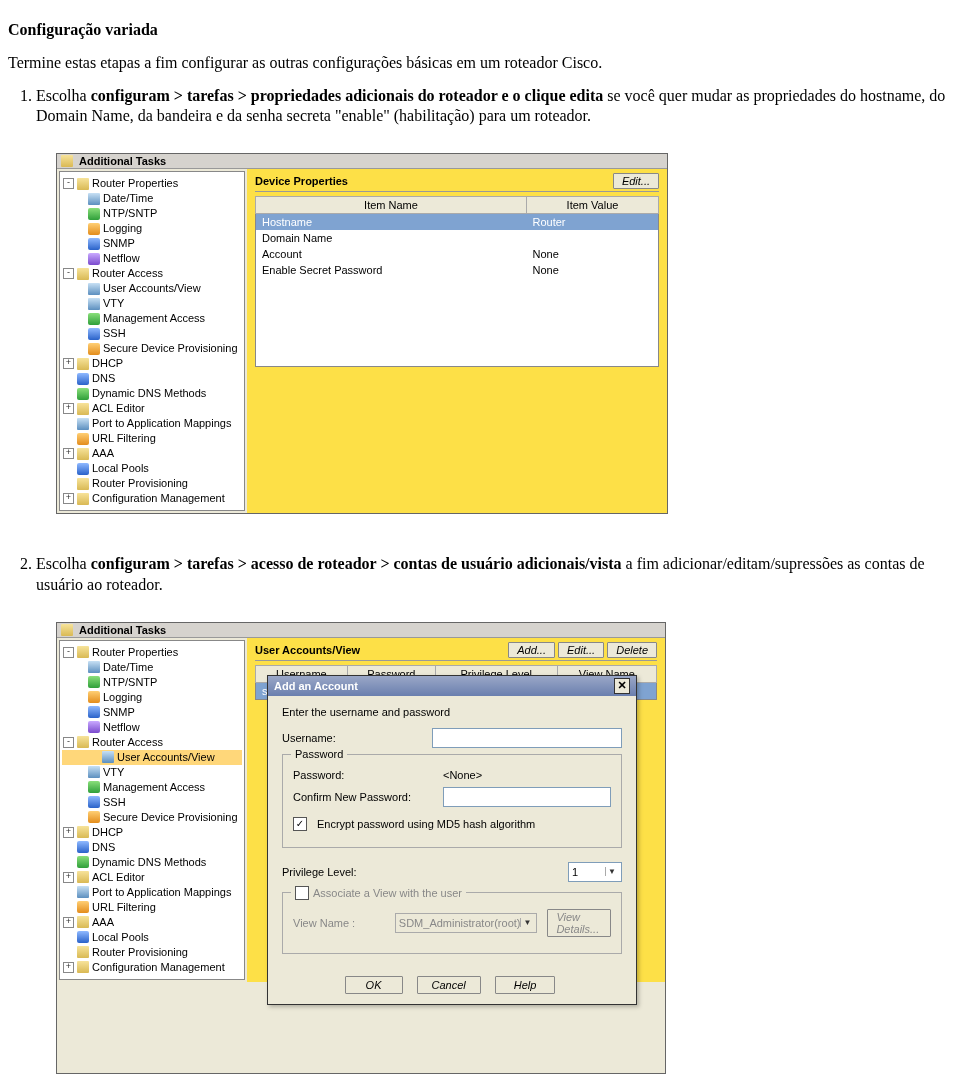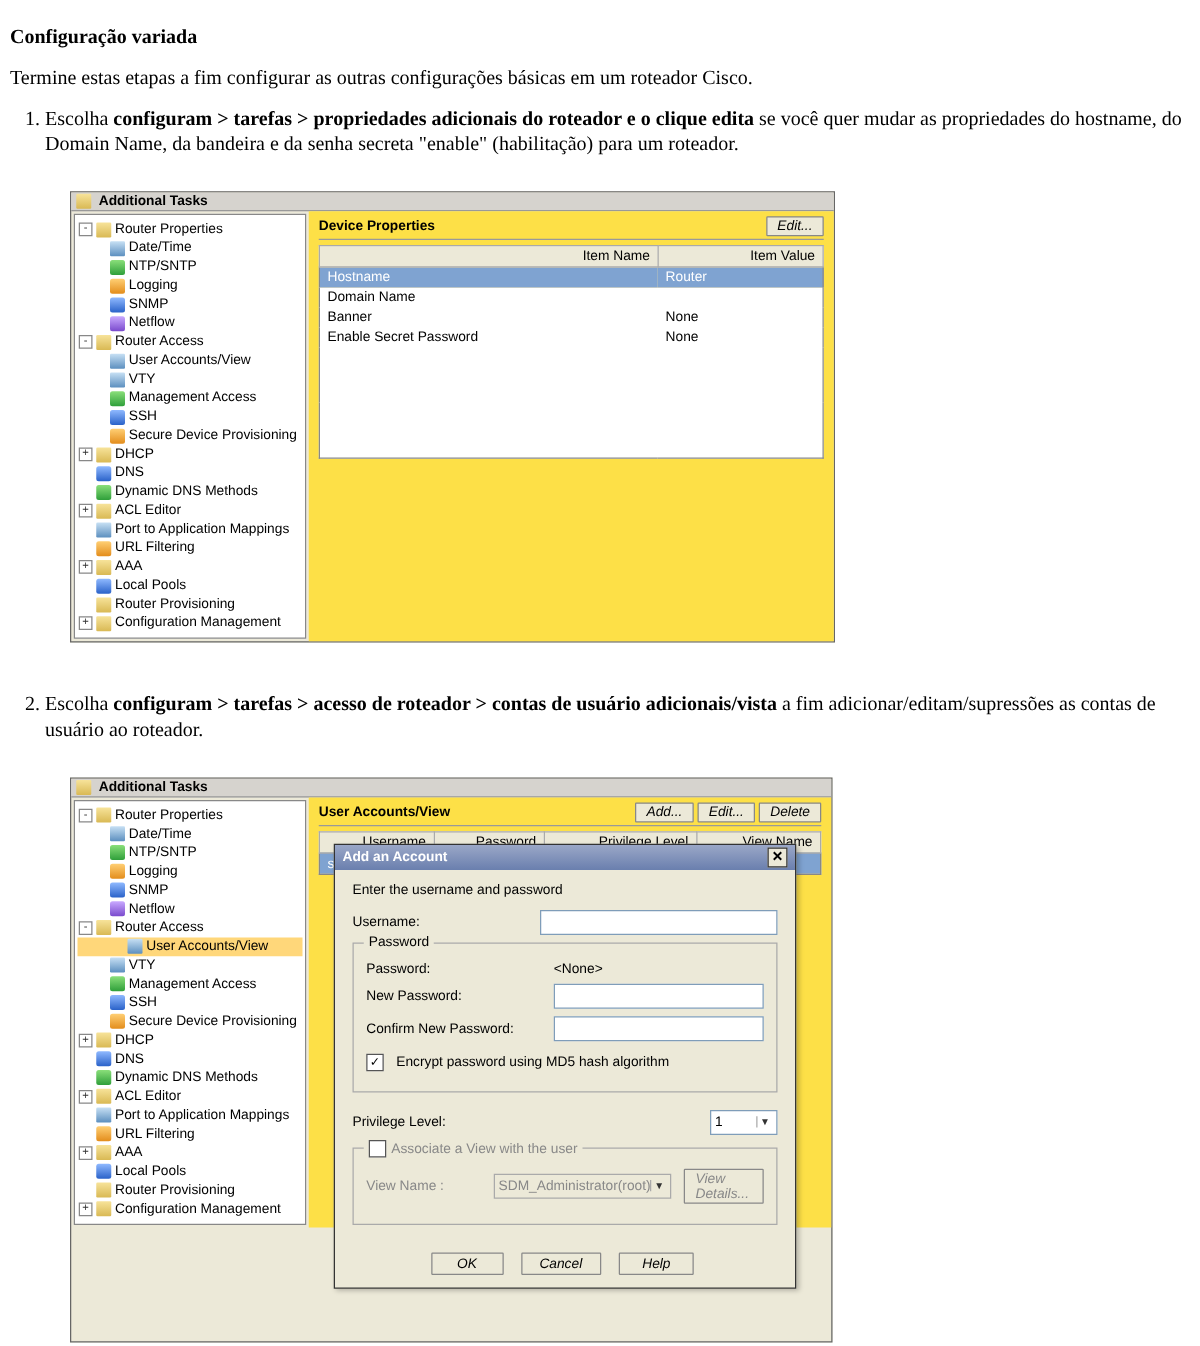--- a/index.html
+++ b/index.html
@@ -84,21 +84,21 @@
   .btn-d { color: #888; cursor: default; }
   .tbl {
     width: 100%;
     border: 1px solid #888;
     border-collapse: collapse;
     background: #fff;
     font-size: 11px;
   }
   .tbl th {
     background: #ece9d8;
-    text-align: right;
+    text-align: center;
     font-weight: normal;
     padding: 2px 6px;
     border: 1px solid #aaa;
   }
   .tbl td { padding: 2px 6px; border-bottom: 0; }
   .tbl tr.sel td { background: #7fa3d1; color:#fff; }
   .tbl .spacer td { height: 18px; }
   .dialog {
     position: absolute;
     background: #ece9d8;
@@ -278,21 +278,21 @@
         <tbody id="tbl1-body">
             <tr class="sel">
               <td>Hostname</td>
               <td>Router</td>
             </tr>
             <tr>
               <td>Domain Name</td>
               <td></td>
             </tr>
             <tr>
-              <td>Banner</td>
+              <td>Account</td>
               <td>None</td>
             </tr>
             <tr>
               <td>Enable Secret Password</td>
               <td>None</td>
             </tr>
             <tr class="spacer">
               <td></td>
               <td></td>
             </tr>
@@ -481,24 +481,20 @@
           <label>Username:</label>
           <div class="inp"></div>
         </div>
         <div class="group">
           <span class="legend">Password</span>
           <div class="row">
             <label>Password:</label>
             <span>&lt;None&gt;</span>
           </div>
           <div class="row">
-            <label>New Password:</label>
-            <div class="inp"></div>
-          </div>
-          <div class="row">
             <label>Confirm New Password:</label>
             <div class="inp"></div>
           </div>
           <div class="row" style="margin-top:10px;">
             <span class="cb">✓</span>
             <span>Encrypt password using MD5 hash algorithm</span>
           </div>
         </div>
         <div class="row" style="margin-top:14px;">
           <label>Privilege Level:</label>

